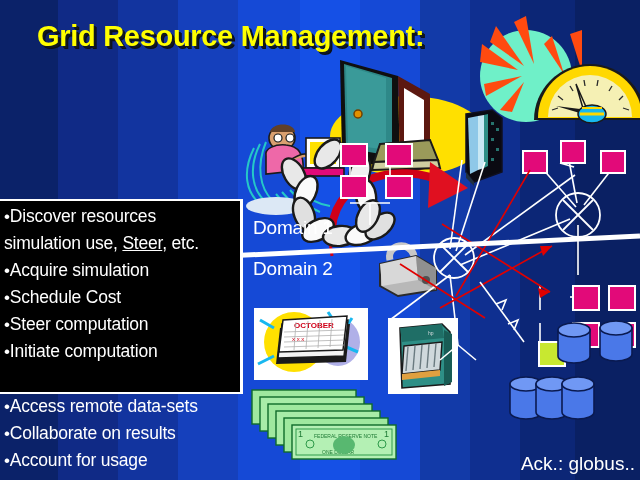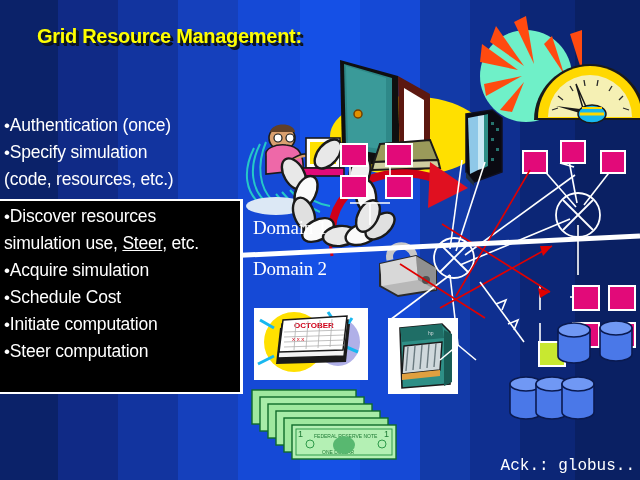--- a/index.html
+++ b/index.html
@@ -19,21 +19,21 @@
       #1550e6 300px,#1550e6 360px,
       #1549d6 360px,#1549d6 420px,
       #123aa8 420px,#123aa8 470px,
       #0f2f90 470px,#0f2f90 520px,
       #0c2676 520px,#0c2676 575px,
       #0a2063 575px,#0a2063 640px);
   }
   
   #title{
     position:absolute;left:37px;top:18px;width:430px;
-    color:#ffff00;font-size:20px;font-weight:bold;line-height:36px;
+    color:#ffff00;font-size:29px;font-weight:bold;line-height:36px;
     letter-spacing:-0.3px;
     text-shadow:2px 2px 0 #101820, 3px 3px 0 #0c1018;
   }
   
   .blist{position:absolute;left:4px;width:250px;color:#ffffff;
     font-size:17.5px;line-height:27px;letter-spacing:-0.2px;}
   .blist .li{white-space:nowrap;}
   .bul{font-size:17px;}
   #list-top{top:112px;}
   #list-bottom{top:393px;}
@@ -41,25 +41,25 @@
   #pinkbox{
     position:absolute;left:0px;top:199px;width:243px;height:195px;
     background:#000000;border-right:3px solid #ffffff;
     border-top:2px solid #ffffff;border-bottom:2px solid #ffffff;
     box-sizing:border-box;
   }
   #pinkbox .plist{position:absolute;left:4px;top:2px;width:238px;
     color:#ffffff;font-size:17.5px;line-height:27px;letter-spacing:-0.2px;}
   .uline{text-decoration:underline;}
   
-  .domlbl{position:absolute;color:#ffffff;font-size:19px;letter-spacing:-0.2px;font-family:Liberation Serif, serif;}
+  .domlbl{position:absolute;color:#ffffff;font-size:19px;letter-spacing:-0.2px;}
   #domain1{left:253px;top:217px;}
   #domain2{left:253px;top:258px;}
   
-  #ack{position:absolute;right:5px;bottom:5px;color:#ffffff;font-size:16px;font-family:Liberation Mono, monospace;}
+  #ack{position:absolute;right:5px;bottom:5px;color:#ffffff;font-size:19px;}
   
   .art{position:absolute;}
   .whitecard{background:#ffffff;}
   .pinkbox-node{background:#e20a79;border:2px solid #ffffff;box-sizing:border-box;}
   svg{display:block;overflow:visible;}
 </style>
 </head>
 <body>
 
 <div id="slide">
@@ -345,54 +345,54 @@
   </svg>
 
   <svg class="art" style="left:0px;top:190px;" width="640" height="120">
     <line x1="20" y1="76" x2="640" y2="46" stroke="#ffffff" stroke-width="5"></line>
   </svg>
 
   <div id="title">
     <div>Grid Resource Management:</div>
   </div>
 
-  <div class="blist" id="list-top">
+
+  <div id="pinkbox">
+    <div class="plist">
+      <div class="li">
+        <span class="bul">•</span><span>Discover resources</span>
+      </div>
+      <div class="li">
+        <span>simulation use, </span><span class="uline">Steer</span><span>, etc.</span>
+      </div>
+      <div class="li">
+        <span class="bul">•</span><span>Acquire simulation</span>
+      </div>
+      <div class="li">
+        <span class="bul">•</span><span>Schedule Cost</span>
+      </div>
+      <div class="li">
+        <span class="bul">•</span><span>Steer computation</span>
+      </div>
+      <div class="li">
+        <span class="bul">•</span><span>Initiate computation</span>
+      </div>
+    </div>
+  </div>
+
+  <div class="blist" id="list-bottom">
     <div class="li">
-      <span class="bul">•</span><span>Authentication (once)</span>
+      <span class="bul">•</span><span>Access remote data-sets</span>
     </div>
     <div class="li">
-      <span class="bul">•</span><span>Specify simulation</span>
+      <span class="bul">•</span><span>Collaborate on results</span>
     </div>
     <div class="li">
-      <span>(code, resources, etc.)</span>
+      <span class="bul">•</span><span>Account for usage</span>
     </div>
   </div>
-
-  <div id="pinkbox">
-    <div class="plist">
-      <div class="li">
-        <span class="bul">•</span><span>Discover resources</span>
-      </div>
-      <div class="li">
-        <span>simulation use, </span><span class="uline">Steer</span><span>, etc.</span>
-      </div>
-      <div class="li">
-        <span class="bul">•</span><span>Acquire simulation</span>
-      </div>
-      <div class="li">
-        <span class="bul">•</span><span>Schedule Cost</span>
-      </div>
-      <div class="li">
-        <span class="bul">•</span><span>Initiate computation</span>
-      </div>
-      <div class="li">
-        <span class="bul">•</span><span>Steer computation</span>
-      </div>
-    </div>
-  </div>
-
 
   <div class="domlbl" id="domain1">Domain 1</div>
   <div class="domlbl" id="domain2">Domain 2</div>
 
   <div id="ack">Ack.: globus..</div>
 
 </div>
 
 </body></html>

